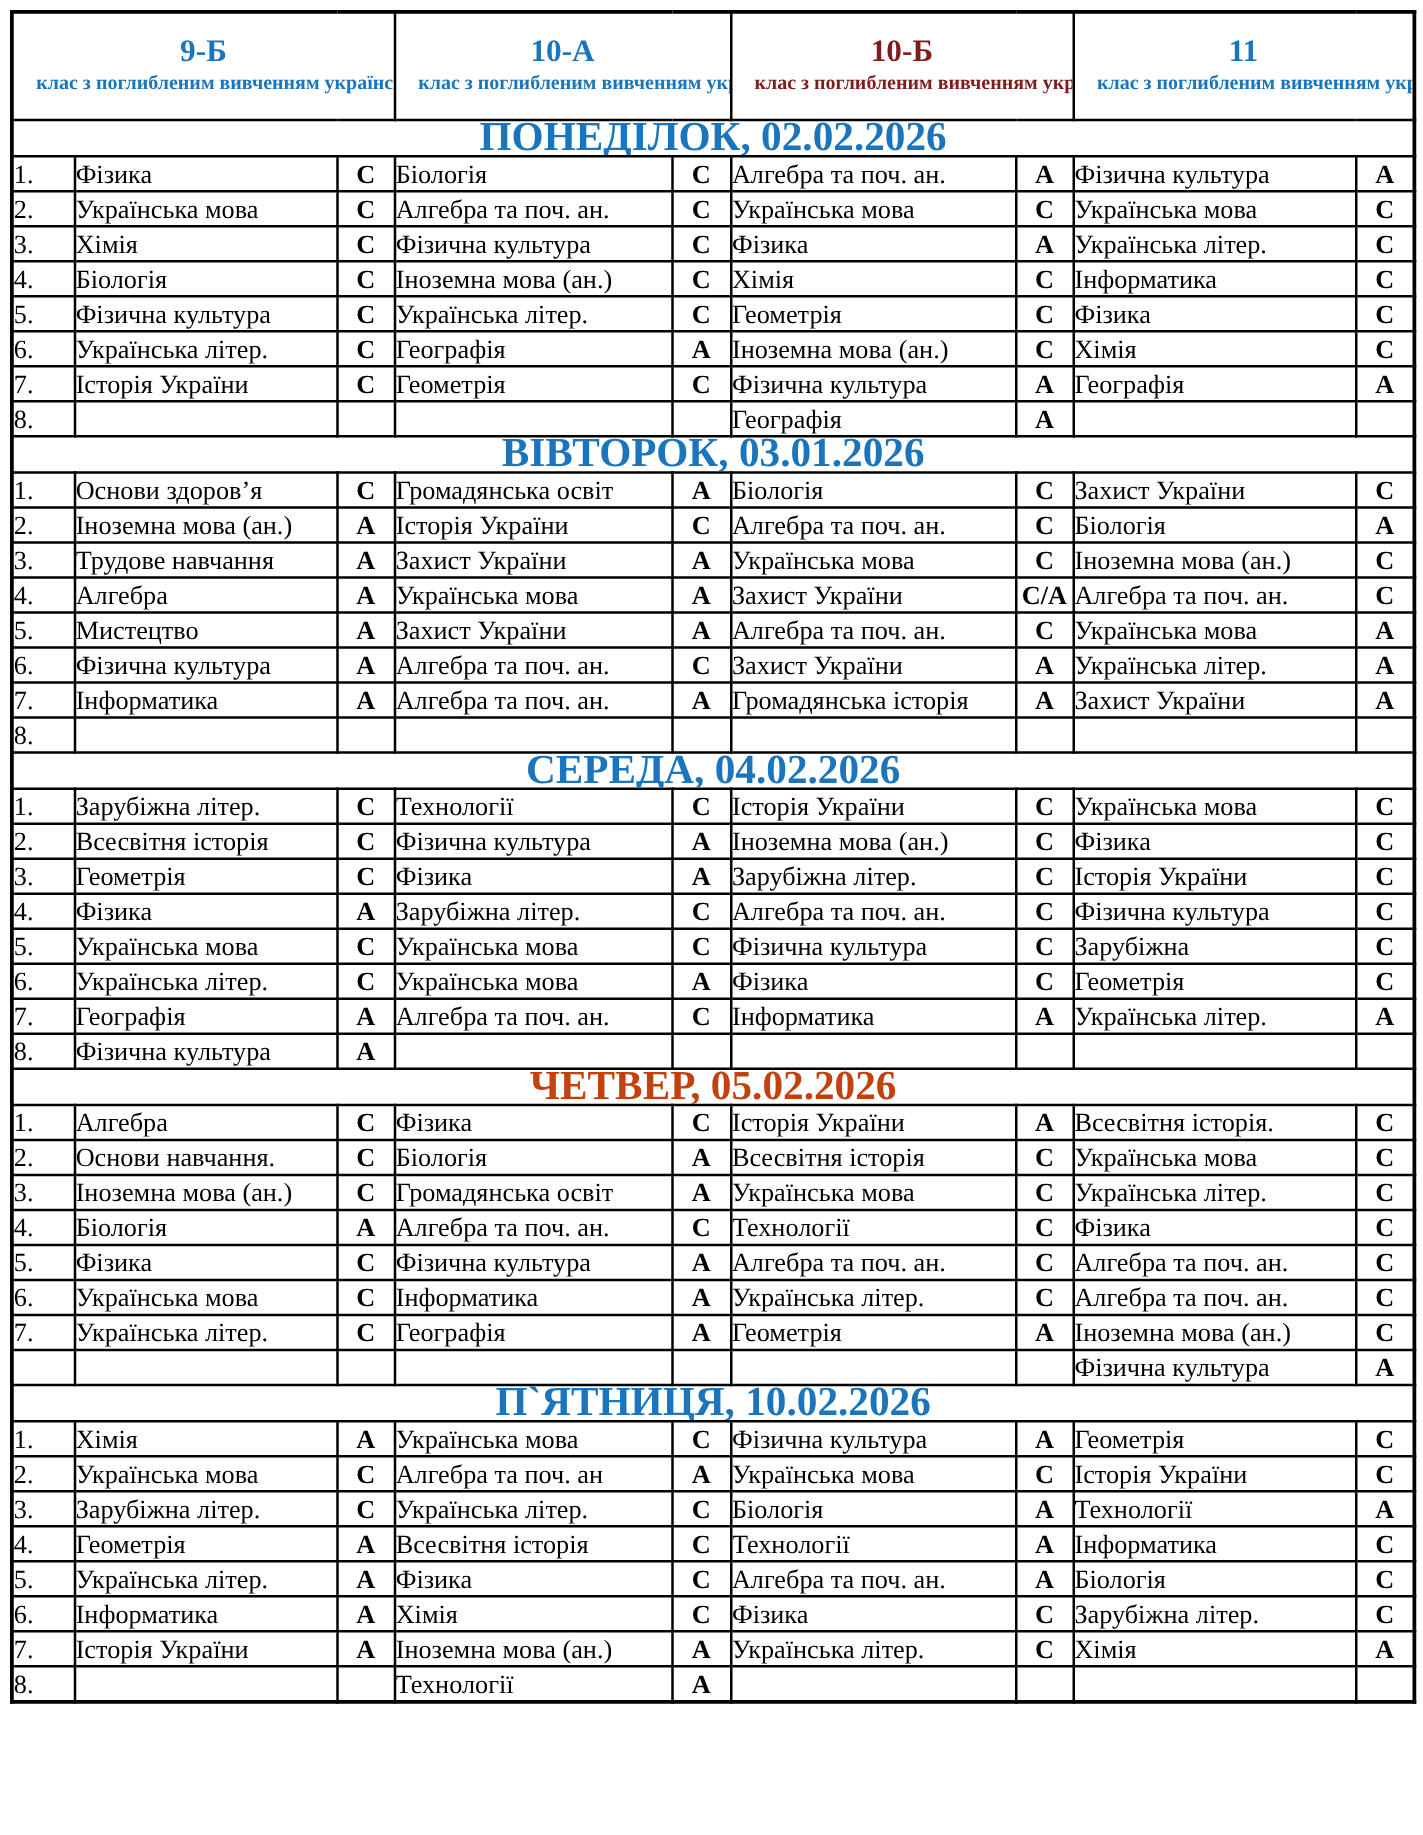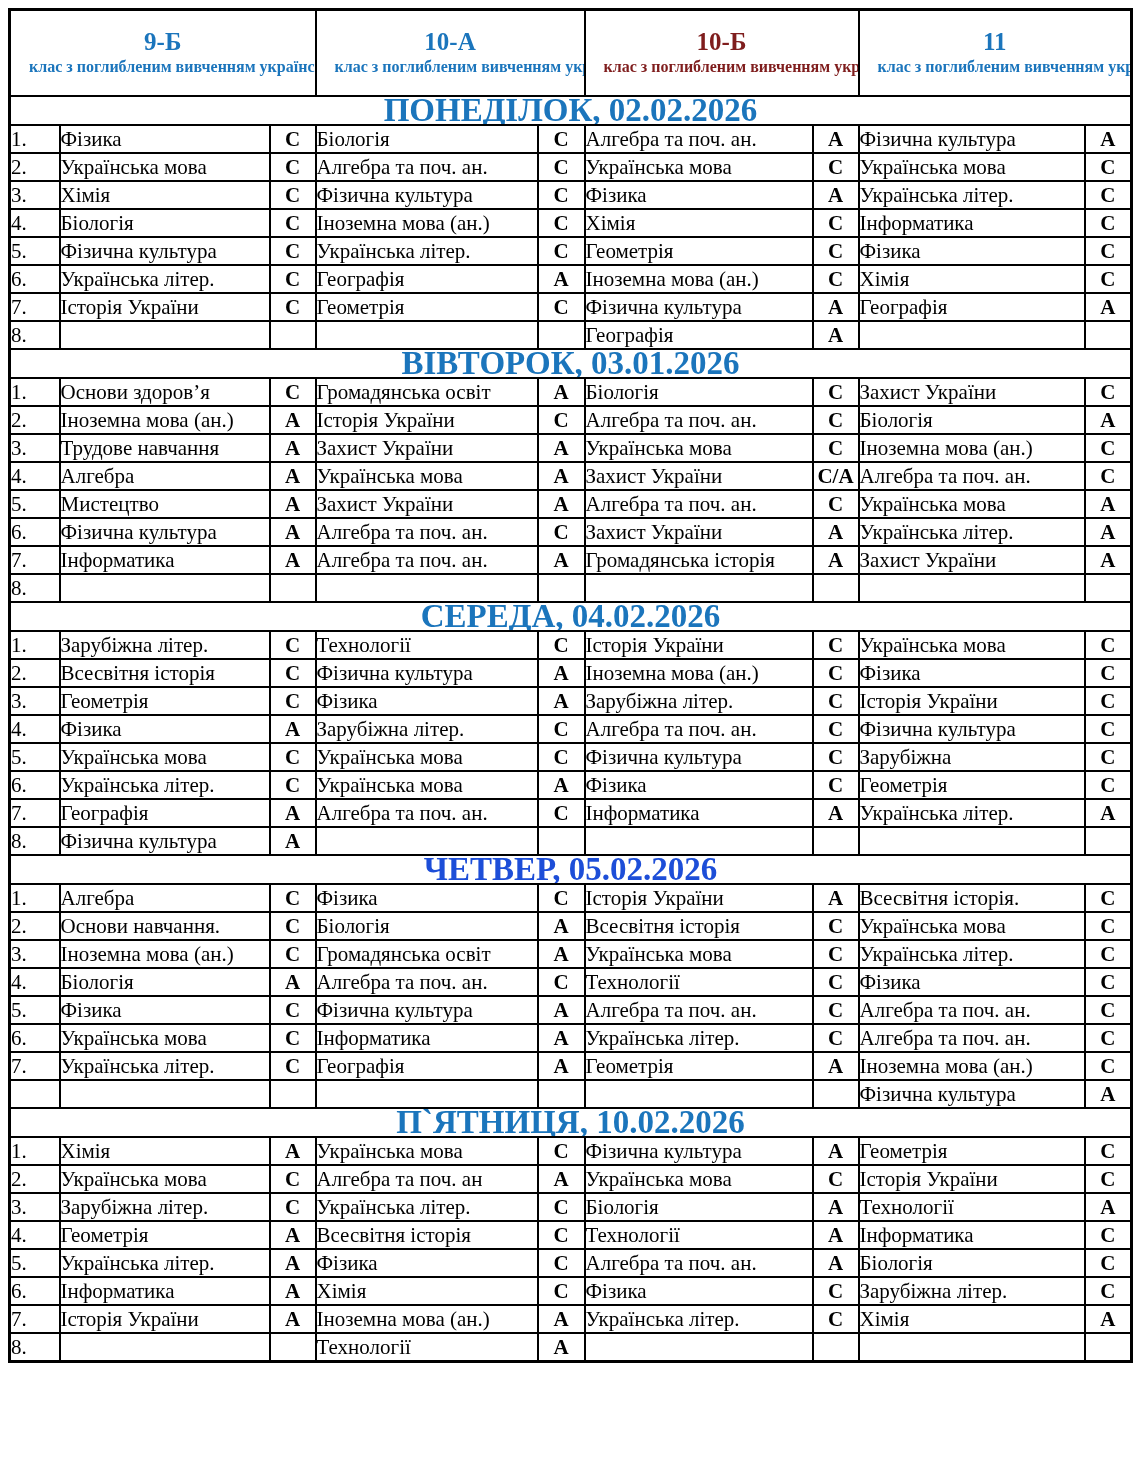--- a/index.html
+++ b/index.html
@@ -365,21 +365,21 @@
           <td class="subj">Фізична культура</td>
           <td class="let">А</td>
           <td class="subj"></td>
           <td class="let"></td>
           <td class="subj"></td>
           <td class="let"></td>
           <td class="subj"></td>
           <td class="let"></td>
         </tr>
         <tr class="day-row">
-          <td colspan="9" style="color: #1d4ed8;">ЧЕТВЕР, 05.02.2026</td>
+          <td colspan="9" style="color: #c2410c;">ЧЕТВЕР, 05.02.2026</td>
         </tr>
         <tr class="lesson-row">
           <td class="num">1.</td>
           <td class="subj">Алгебра</td>
           <td class="let">С</td>
           <td class="subj">Фізика</td>
           <td class="let">С</td>
           <td class="subj">Історія України</td>
           <td class="let">А</td>
           <td class="subj">Всесвітня історія.</td>

